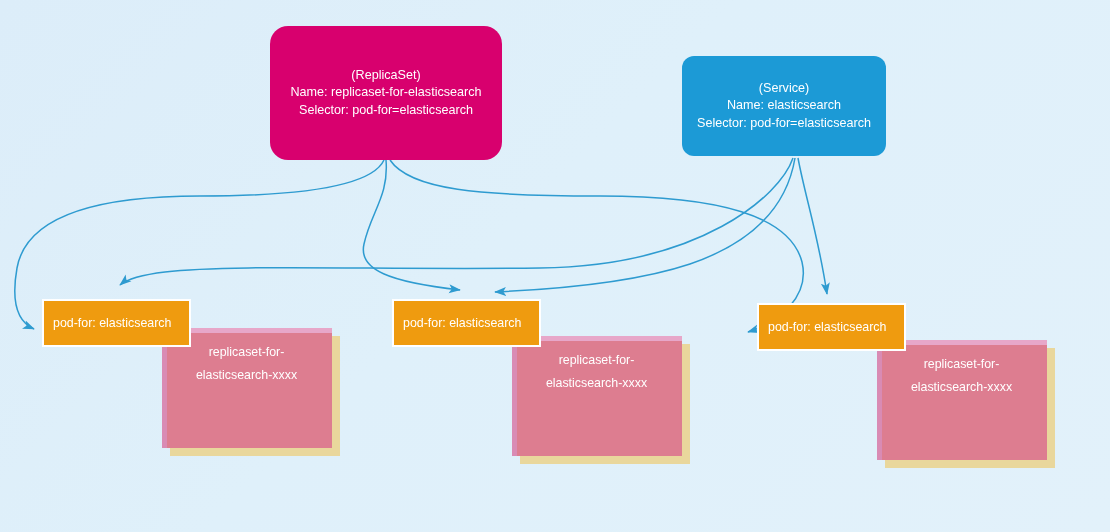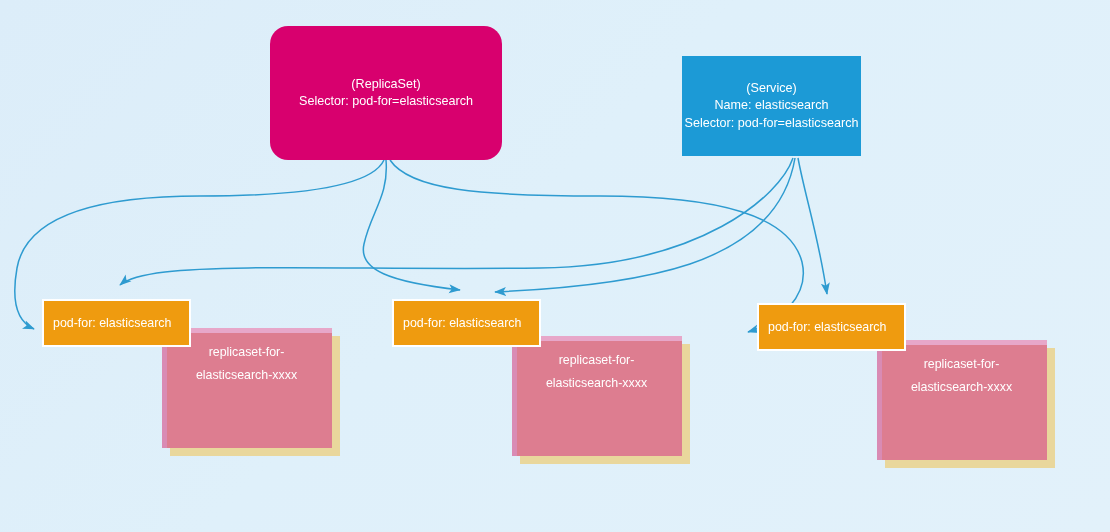--- a/index.html
+++ b/index.html
@@ -54,24 +54,24 @@
     width: 232px;
     height: 134px;
     background: #d8006e;
     border-radius: 18px;
     font-size: 12.6px;
   }
 
   #service-node {
     left: 682px;
     top: 56px;
-    width: 179px;
+    width: 204px;
     height: 100px;
     background: #1c9ad6;
-    border-radius: 0;
+    border-radius: 12px;
     font-size: 12.6px;
   }
 
   
   .pod-group {
     position: absolute;
   }
 
   .container-card {
     position: absolute;
@@ -164,20 +164,21 @@
 
       <path d="M 795,158 C 788,200 760,240 690,264
                C 630,284 540,290 495,292"></path>
 
       <path d="M 798,158 C 805,196 818,234 827,294"></path>
     </g>
   </svg>
 
   <div class="node" id="replicaset-node">
     <div class="line">(ReplicaSet)</div>
+    <div class="line">Name: replicaset-for-elasticsearch</div>
     <div class="line">Selector: pod-for=elasticsearch</div>
   </div>
 
   <div class="node" id="service-node">
     <div class="line">(Service)</div>
     <div class="line">Name: elasticsearch</div>
     <div class="line">Selector: pod-for=elasticsearch</div>
   </div>
 
   <div class="pod-group" id="pod-group-1">

